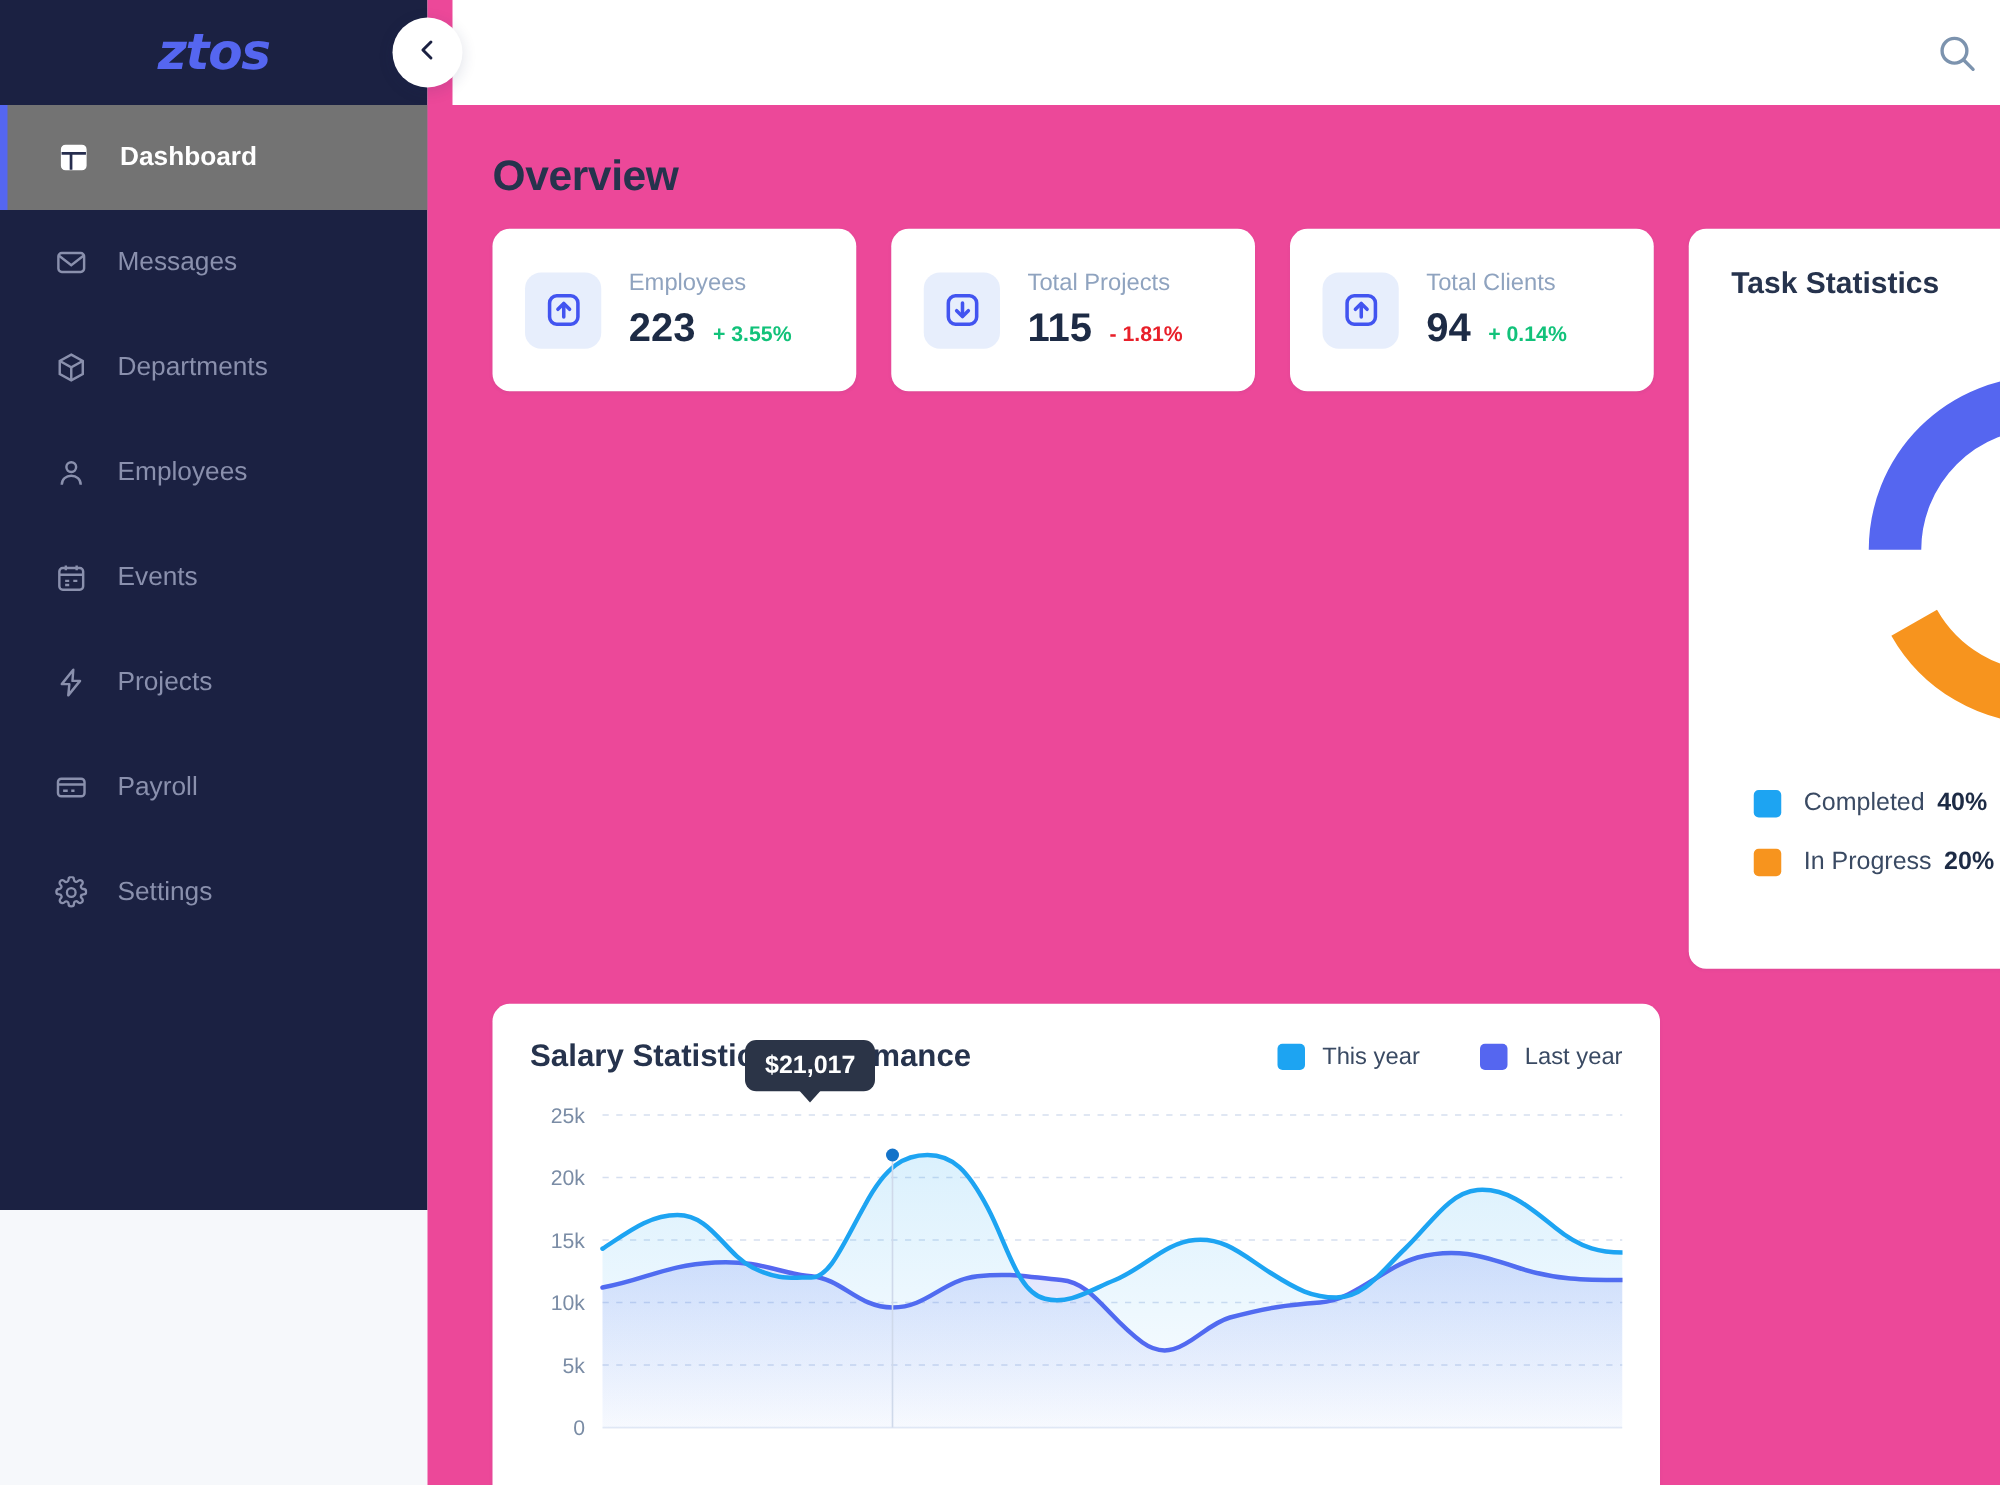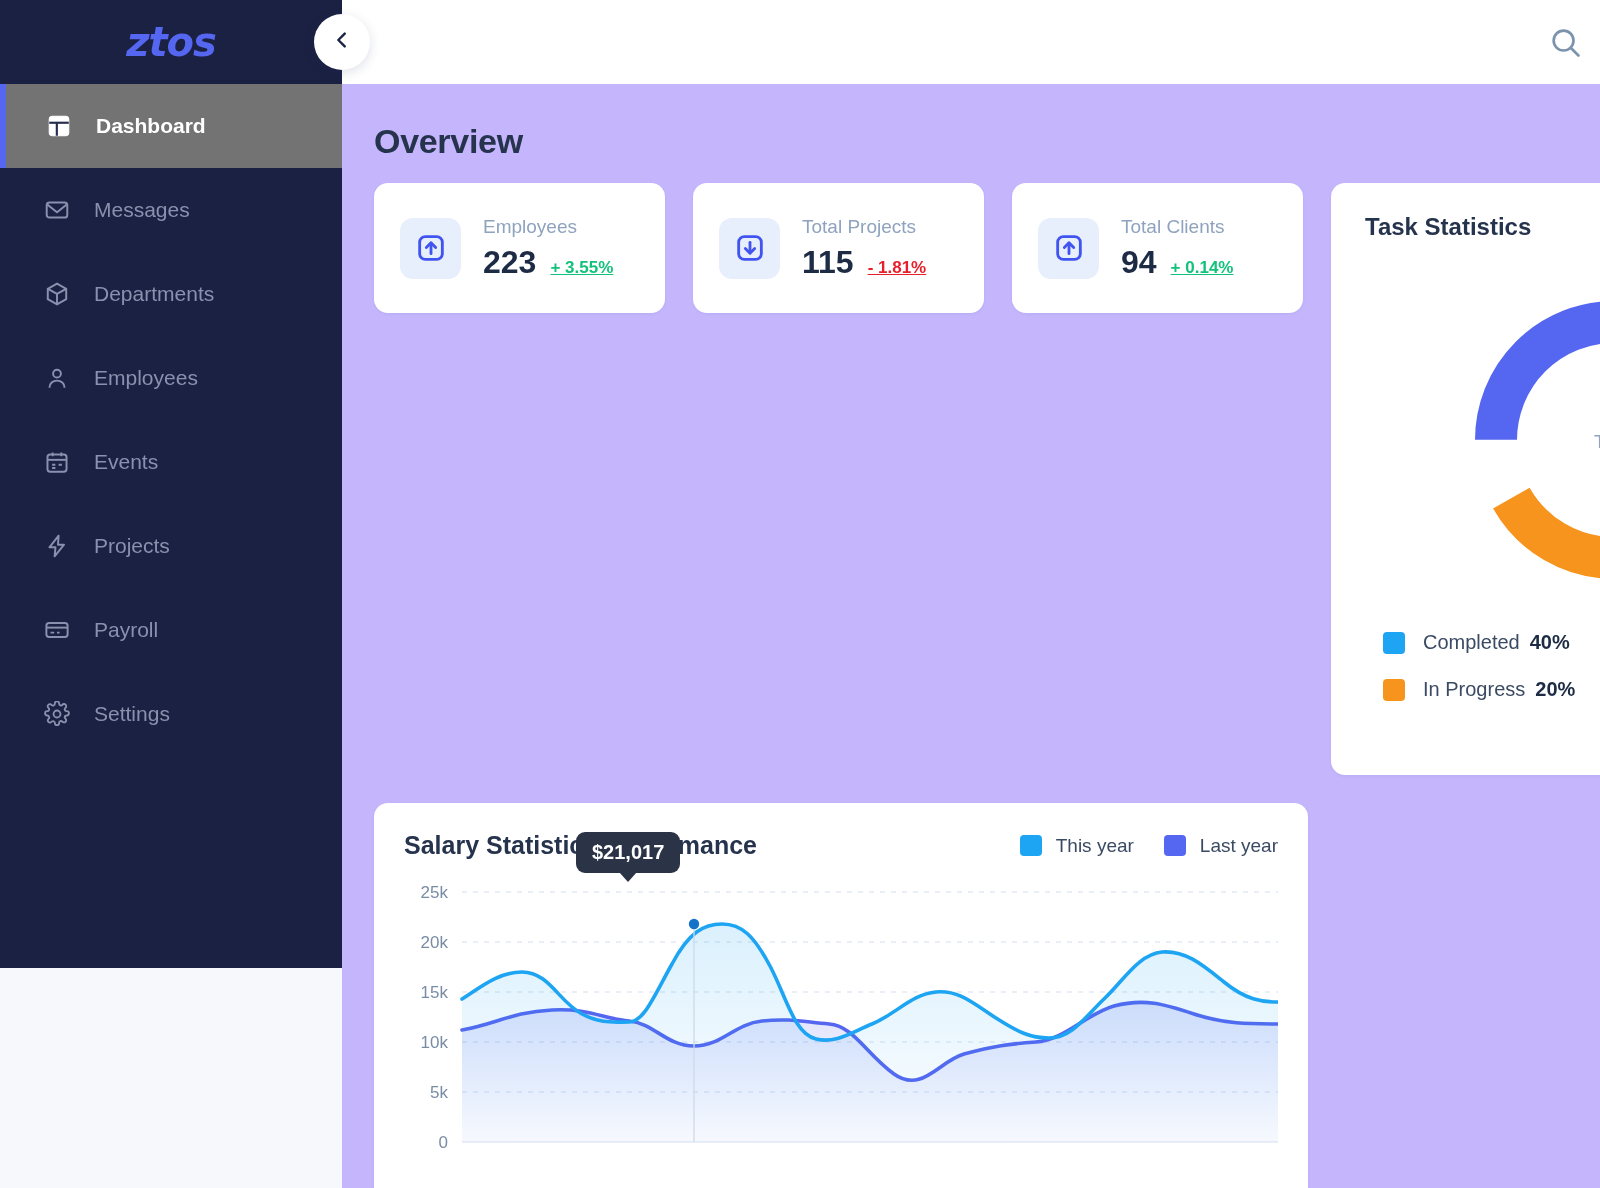--- a/index.html
+++ b/index.html
@@ -37,22 +37,22 @@
     content: ""; position: absolute; left: 0; top: 0; bottom: 0;
     width: 6px; background: #5566f0;
   }
   .nav-item.active .ico svg { stroke: #fff; fill: #fff; }
   .nav-spacer { flex: 1 1 auto; }
   .nav-bottom { margin-bottom: 66px; }
 
   
   .main {
     flex: 1 1 auto; height: 1188px;
-    background: #c4b5fd;
-    position: relative; overflow: hidden;
+    background: #ec4899;
+    position: relative; overflow: hidden; padding-left: 20px;
   }
   .topbar {
     height: 84px; background: #ffffff;
     display: flex; align-items: center; justify-content: flex-end;
     padding-right: 18px;
   }
   .search-icon { width: 34px; height: 34px; }
 
   .page-title {
     font-size: 34px; font-weight: 700; color: #26334d;
@@ -70,21 +70,21 @@
     flex: 0 0 291px;
   }
   .stat-ico {
     width: 61px; height: 61px; border-radius: 13px; background: #e7eefc;
     display: flex; align-items: center; justify-content: center;
     margin-right: 22px; flex: 0 0 61px;
   }
   .stat-label { font-size: 19px; color: #8fa3bf; margin-bottom: 6px; }
   .stat-row2 { display: flex; align-items: baseline; }
   .stat-value { font-size: 32px; font-weight: 700; color: #1d2b45; }
-  .stat-delta { font-size: 17px; font-weight: 600; margin-left: 14px; text-decoration: underline; }
+  .stat-delta { font-size: 17px; font-weight: 600; margin-left: 14px; }
   .delta-up { color: #12c27a; }
   .delta-down { color: #e8202a; }
 
   
   .task-card {
     width: 330px; height: 592px; background: #fff; border-radius: 14px;
     box-shadow: 0 1px 3px rgba(40,60,110,.06);
     flex: 0 0 330px; padding: 30px 0 0 34px; position: relative; overflow: hidden;
   }
   .task-title { font-size: 24px; font-weight: 700; color: #26334d; }
@@ -104,21 +104,21 @@
   
   .mid-row { display: flex; gap: 28px; margin-top: 28px; align-items: flex-start; }
   .salary-card {
     width: 934px; height: 430px; background: #fff; border-radius: 14px;
     box-shadow: 0 1px 3px rgba(40,60,110,.06);
     flex: 0 0 934px; padding: 28px 30px 0 30px; position: relative;
   }
   .salary-head { display: flex; align-items: center; justify-content: space-between; }
   .salary-title { font-size: 25px; font-weight: 700; color: #26334d; }
   .salary-legend { display: flex; align-items: center; }
-  .salary-legend .legend-row { margin-bottom: 0; margin-left: 30px; }
+  .salary-legend .legend-row { margin-bottom: 0; margin-left: 48px; }
   .salary-legend .legend-sw { width: 21px; height: 21px; border-radius: 4px; margin-right: 14px; }
   .salary-legend .legend-name { font-size: 19px; color: #3a4a63; }
   .chart-area { position: relative; margin-top: 14px; width: 874px; height: 330px; }
   .tooltip {
     position: absolute; background: #2b3447; color: #fff;
     border-radius: 9px; padding: 9px 16px; font-size: 20px; font-weight: 600;
     white-space: nowrap;
   }
   .tooltip::after {
     content: ""; position: absolute; left: 50%; bottom: -9px; transform: translateX(-50%);

